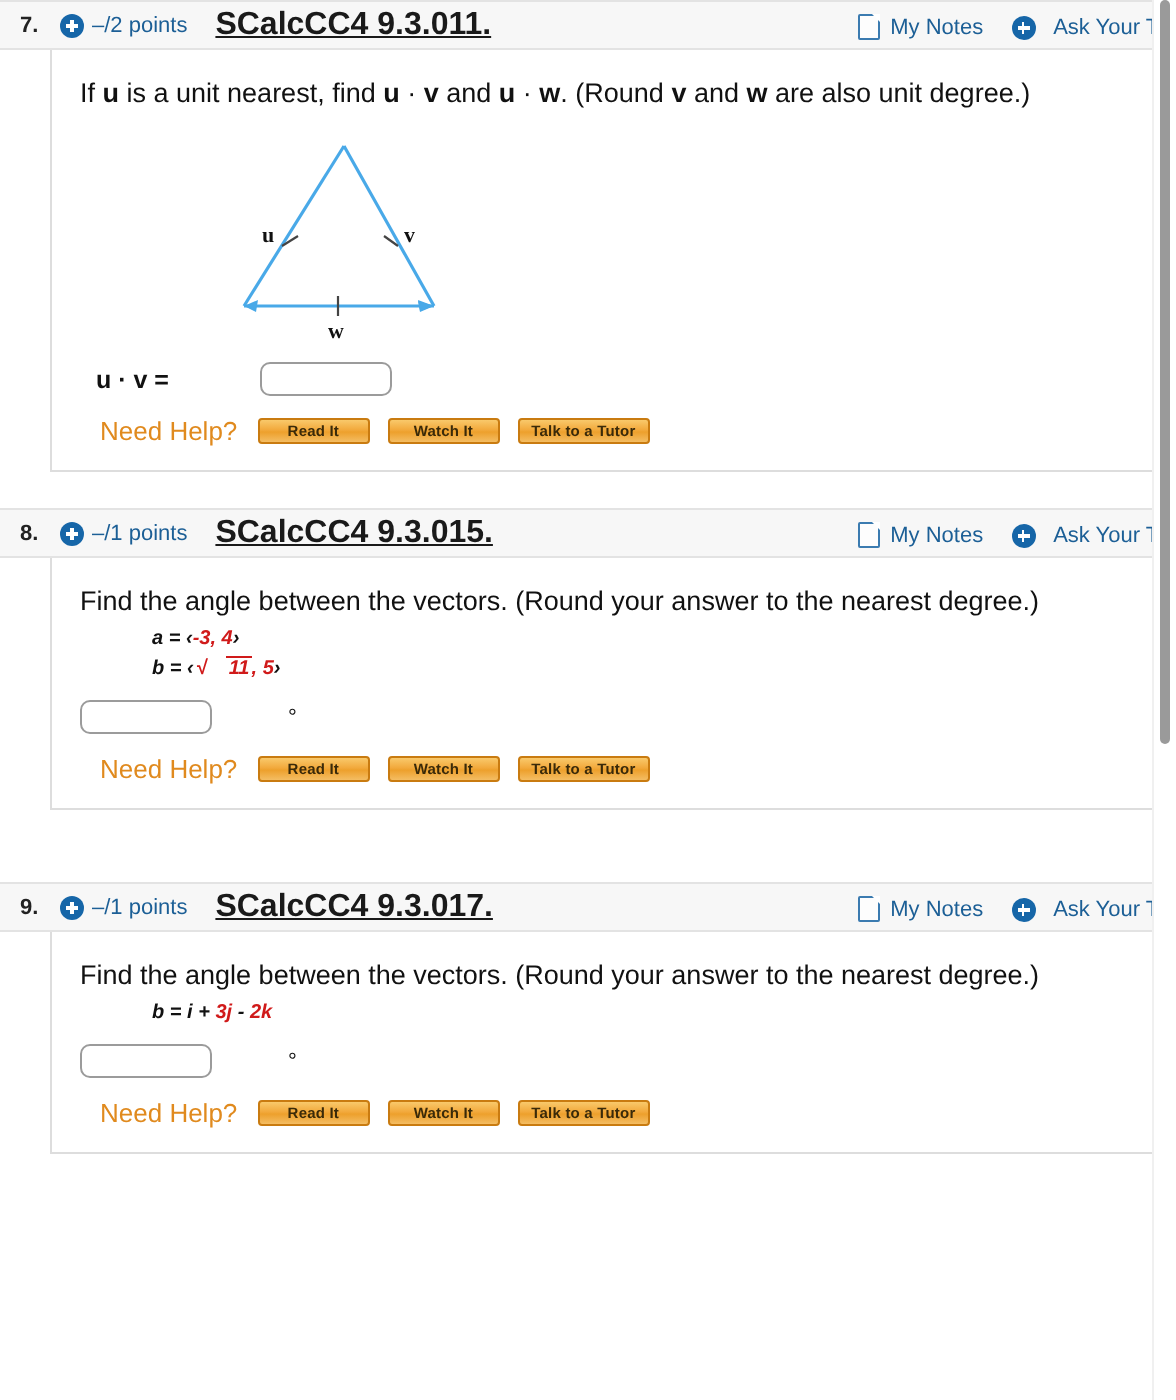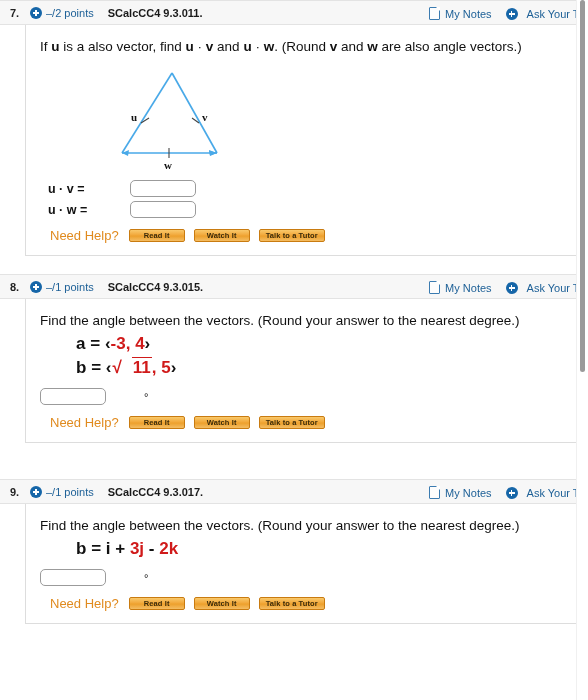--- a/index.html
+++ b/index.html
@@ -63,22 +63,23 @@
 
   .q-points {
     color: #1c5f96;
     font-size: 11px;
     margin-right: 14px;
     white-space: nowrap;
   }
   .q-code {
     color: #1a1a1a;
     font-weight: bold;
-    font-size: 11px;
-    white-space: nowrap;
+    font-size: 16px;
+    white-space: nowrap;
+    text-decoration: underline;
   }
   .q-header-right {
     position: absolute;
     right: -24px;
     top: 0;
     height: 25px;
     display: flex;
     align-items: center;
     gap: 14px;
     white-space: nowrap;
@@ -158,25 +159,26 @@
     padding: 0 4px;
   }
   .deg {
     margin-left: 6px;
     font-size: 11px;
     color: #111111;
   }
 
   
   .vecline {
-    font-size: 17px;
+    font-size: 10px;
     color: #111111;
     margin: 3px 0 0 36px;
     font-weight: bold;
     white-space: nowrap;
+    font-style: italic;
   }
   .vecline .val { color: #d01a1a; font-weight: bold; }
   .vecline .plain { font-weight: bold; color: #111111; }
   .radical {
     display: inline-block;
     position: relative;
     padding-left: 1px;
   }
   .radical .bar {
     border-top: 1.3px solid #d01a1a;
@@ -258,21 +260,21 @@
         </span>
         <span class="askteacher">
           <span class="plus-icon"></span>
           <span>Ask Your Teacher</span>
         </span>
       </span>
     </div>
 
     <div class="q-body" style="margin-right:0;border-right:none;">
       <div class="prompt wrap">
-        <span>If </span><b>u</b><span> is a also vector, find </span><b>u</b><span> · </span><b>v</b><span> and </span><b>u</b><span> · </span><b>w</b><span>. (Round </span><b>v</b><span> and </span><b>w</b><span> are also angle vectors.)</span>
+        <span>If </span><b>u</b><span> is a unit nearest, find </span><b>u</b><span> · </span><b>v</b><span> and </span><b>u</b><span> · </span><b>w</b><span>. (Round </span><b>v</b><span> and </span><b>w</b><span> are also unit degree.)</span>
       </div>
 
       <div class="figure">
         <svg width="130" height="105" viewBox="0 0 130 105">
 
           <line x1="12" y1="88" x2="62" y2="8" stroke="#49a9e8" stroke-width="1.6"></line>
 
           <line x1="62" y1="8" x2="107" y2="88" stroke="#49a9e8" stroke-width="1.6"></line>
 
           <line x1="12" y1="88" x2="107" y2="88" stroke="#49a9e8" stroke-width="1.6"></line>
@@ -286,24 +288,20 @@
           <line x1="59" y1="83" x2="59" y2="93" stroke="#444444" stroke-width="1.1"></line>
 
           <text x="21" y="56" font-family="Liberation Serif, serif" font-size="11" font-weight="bold" fill="#111111">u</text>
           <text x="92" y="56" font-family="Liberation Serif, serif" font-size="11" font-weight="bold" fill="#111111">v</text>
           <text x="54" y="104" font-family="Liberation Serif, serif" font-size="11" font-weight="bold" fill="#111111">w</text>
         </svg>
       </div>
 
       <div class="ans-row">
         <span class="ans-label">u · v =</span>
-        <input class="ans-input" type="text" value="" style="">
-      </div>
-      <div class="ans-row">
-        <span class="ans-label">u · w =</span>
         <input class="ans-input" type="text" value="" style="">
       </div>
 
       <div class="needhelp">
         <span class="needhelp-label">Need Help?</span>
         <div class="hbtn">Read It</div>
         <div class="hbtn">Watch It</div>
         <div class="hbtn">Talk to a Tutor</div>
       </div>
     </div>

